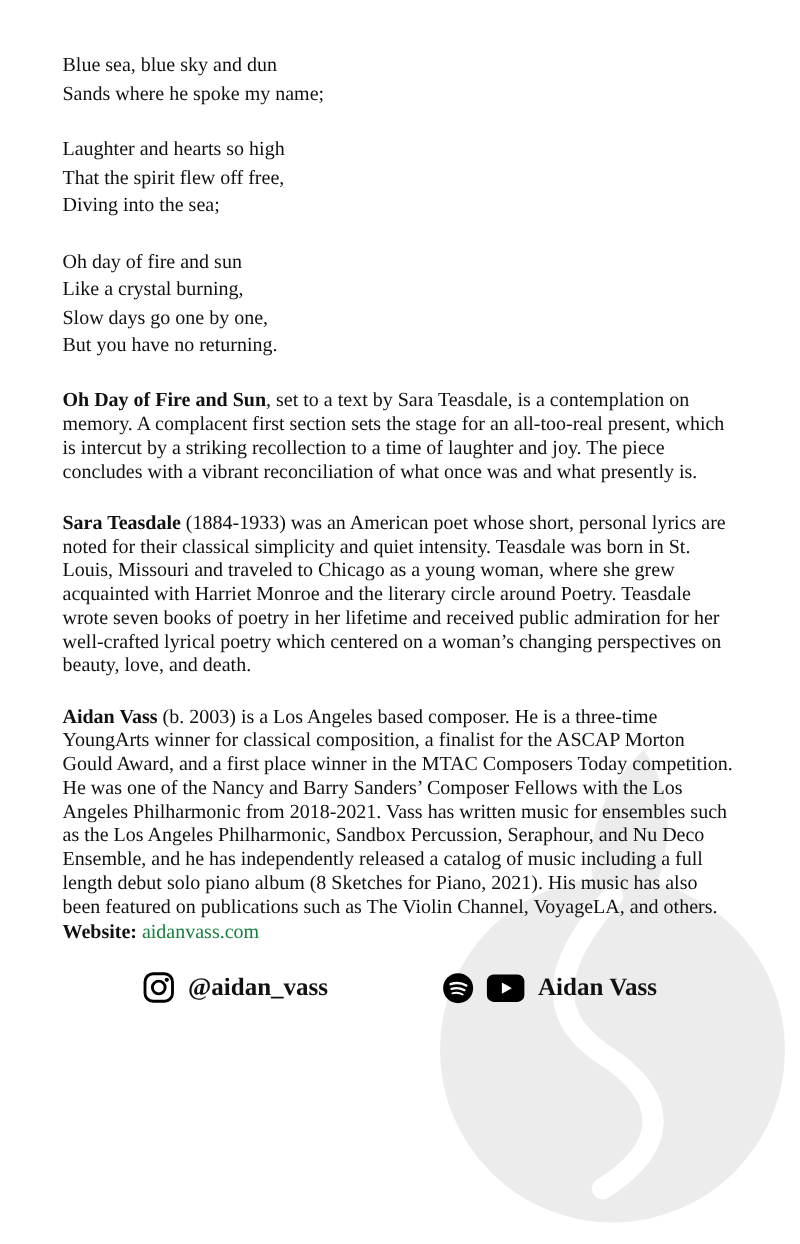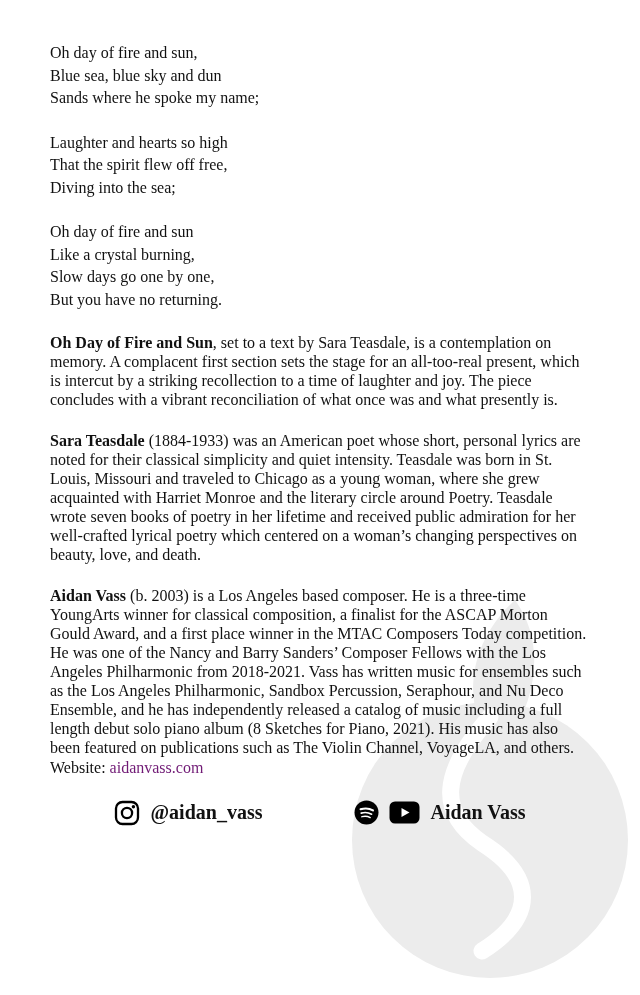--- a/index.html
+++ b/index.html
@@ -32,22 +32,22 @@
   .poem-line { white-space: pre; }
   .para {
     font-size: 16px;
     line-height: 19px;
     margin-top: 22px;
     text-align: left;
   }
   .para:first-of-type { margin-top: 22px; }
   .lead { font-weight: bold; }
   .website-line { font-size: 16px; line-height: 22.6px; }
-  .website-label { font-weight: normal; text-align: right; }
-  .website-url { color: #701a75; text-decoration: none; cursor: pointer; }
+  .website-label { font-weight: bold; text-align: right; }
+  .website-url { color: #15803d; text-decoration: none; cursor: pointer; }
   .footer {
     margin-top: 20px;
     padding-bottom: 30px;
     display: flex;
     align-items: center;
     justify-content: center;
     gap: 92px;
     font-size: 20px;
     font-weight: bold;
   }
@@ -65,21 +65,20 @@
   <path d="M175 5 C 128 48, 118 112, 158 158 C 196 114, 208 50, 175 5 Z" fill="#ececec"></path>
   <circle cx="150" cy="245" r="138" fill="#ececec"></circle>
   <path d="M150 122 C 100 178, 98 218, 142 248 C 196 282, 196 322, 142 356" stroke="#ffffff" stroke-width="17" fill="none" stroke-linecap="round"></path>
   <circle cx="150" cy="245" r="138" fill="none" stroke="#ffffff" stroke-width="0"></circle>
 </svg>
 
 <div class="page">
 
   <div class="poem">
     <div class="stanza">
-      <div class="poem-line">Oh day of fire and sun,</div>
       <div class="poem-line">Blue sea, blue sky and dun</div>
       <div class="poem-line">Sands where he spoke my name;</div>
     </div>
     <div class="stanza">
       <div class="poem-line">Laughter and hearts so high</div>
       <div class="poem-line">That the spirit flew off free,</div>
       <div class="poem-line">Diving into the sea;</div>
     </div>
     <div class="stanza">
       <div class="poem-line">Oh day of fire and sun</div>

